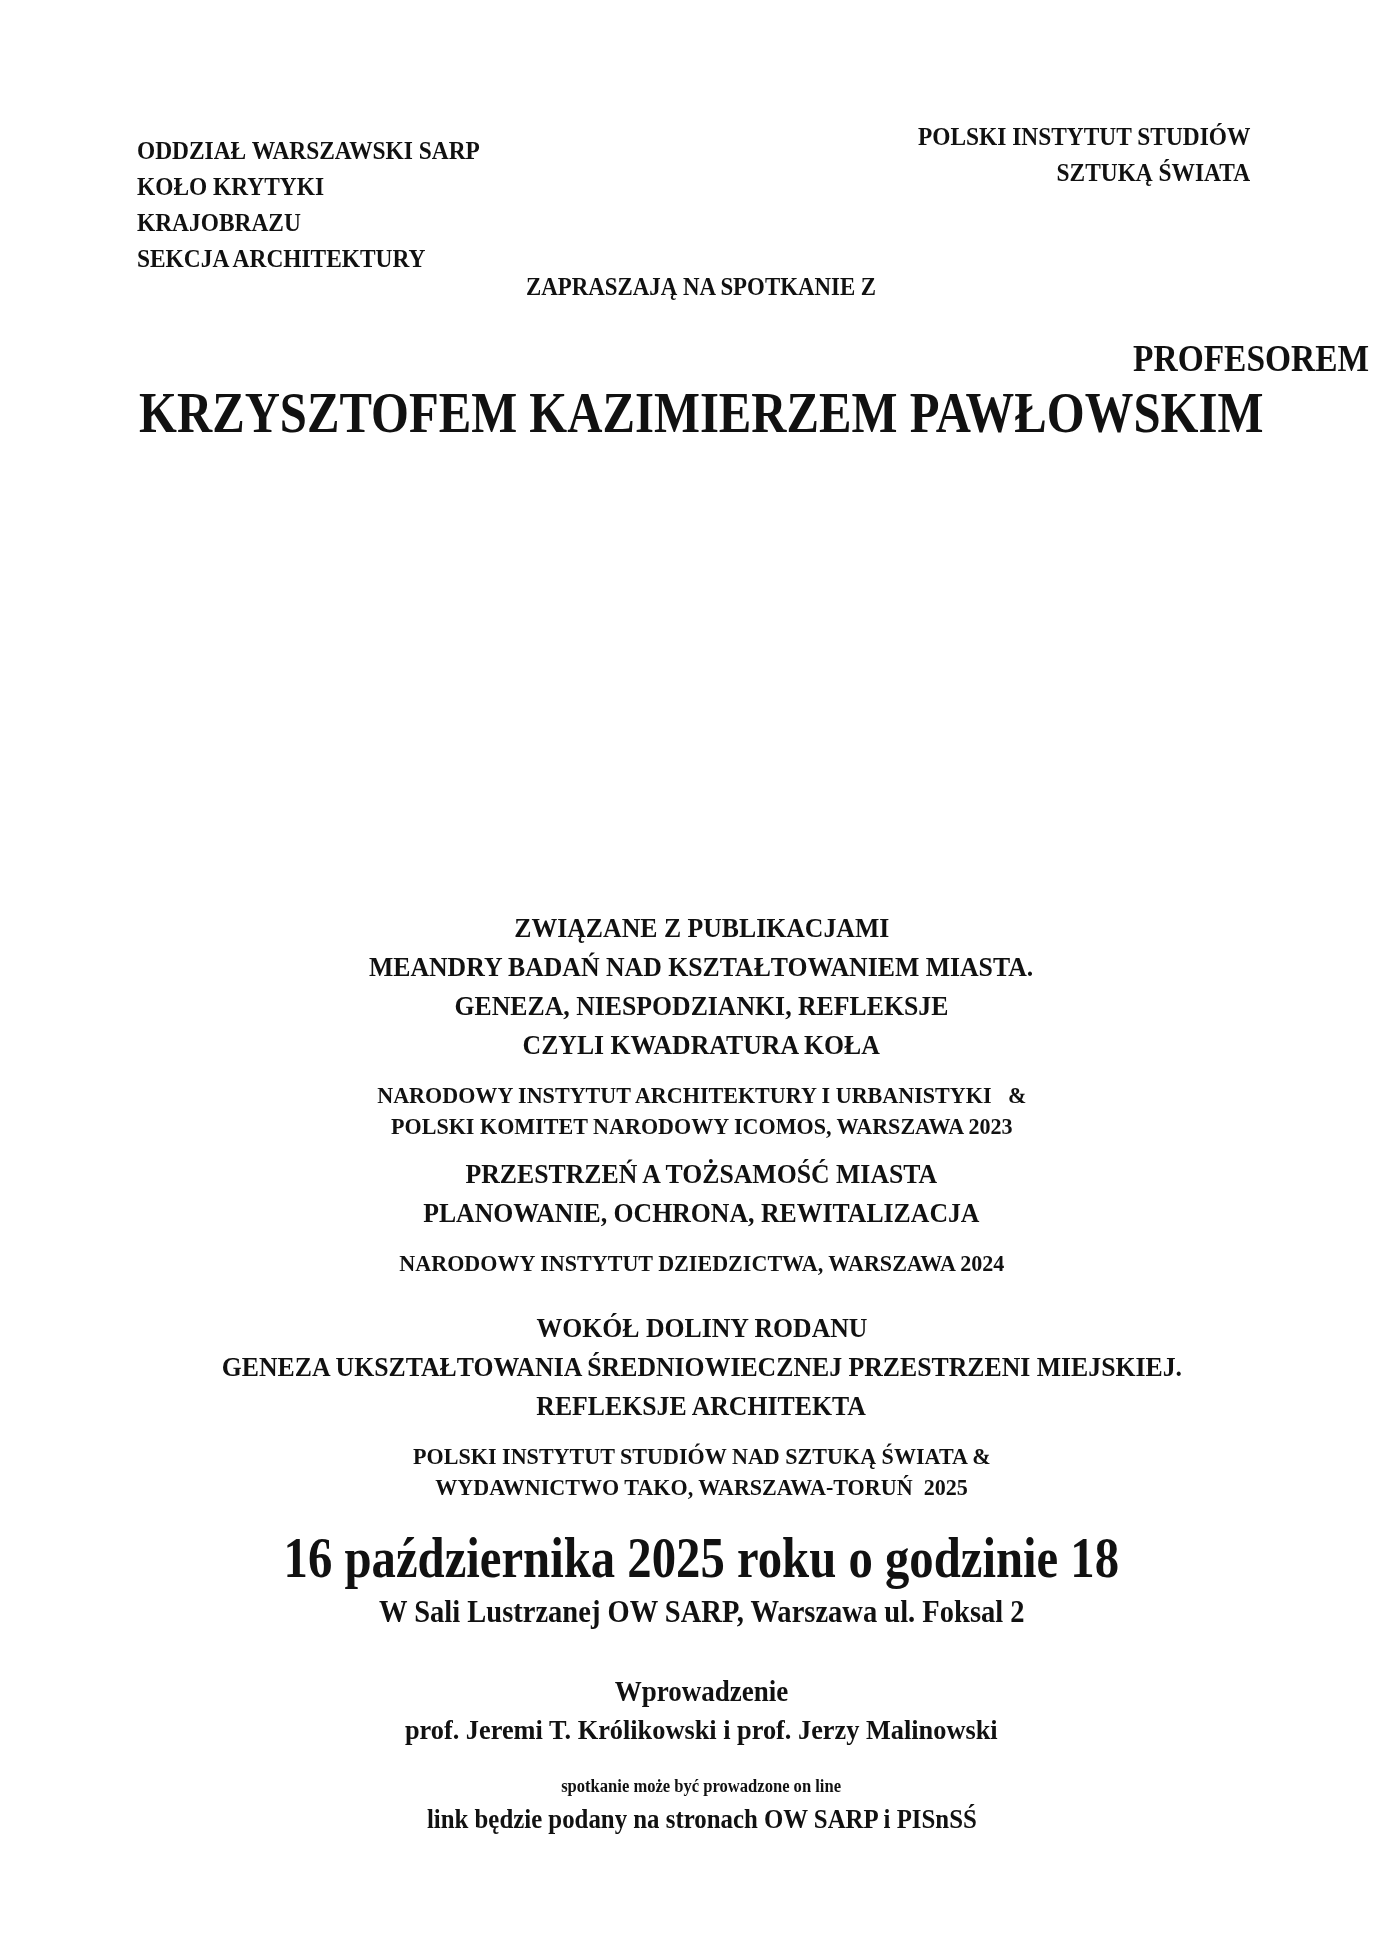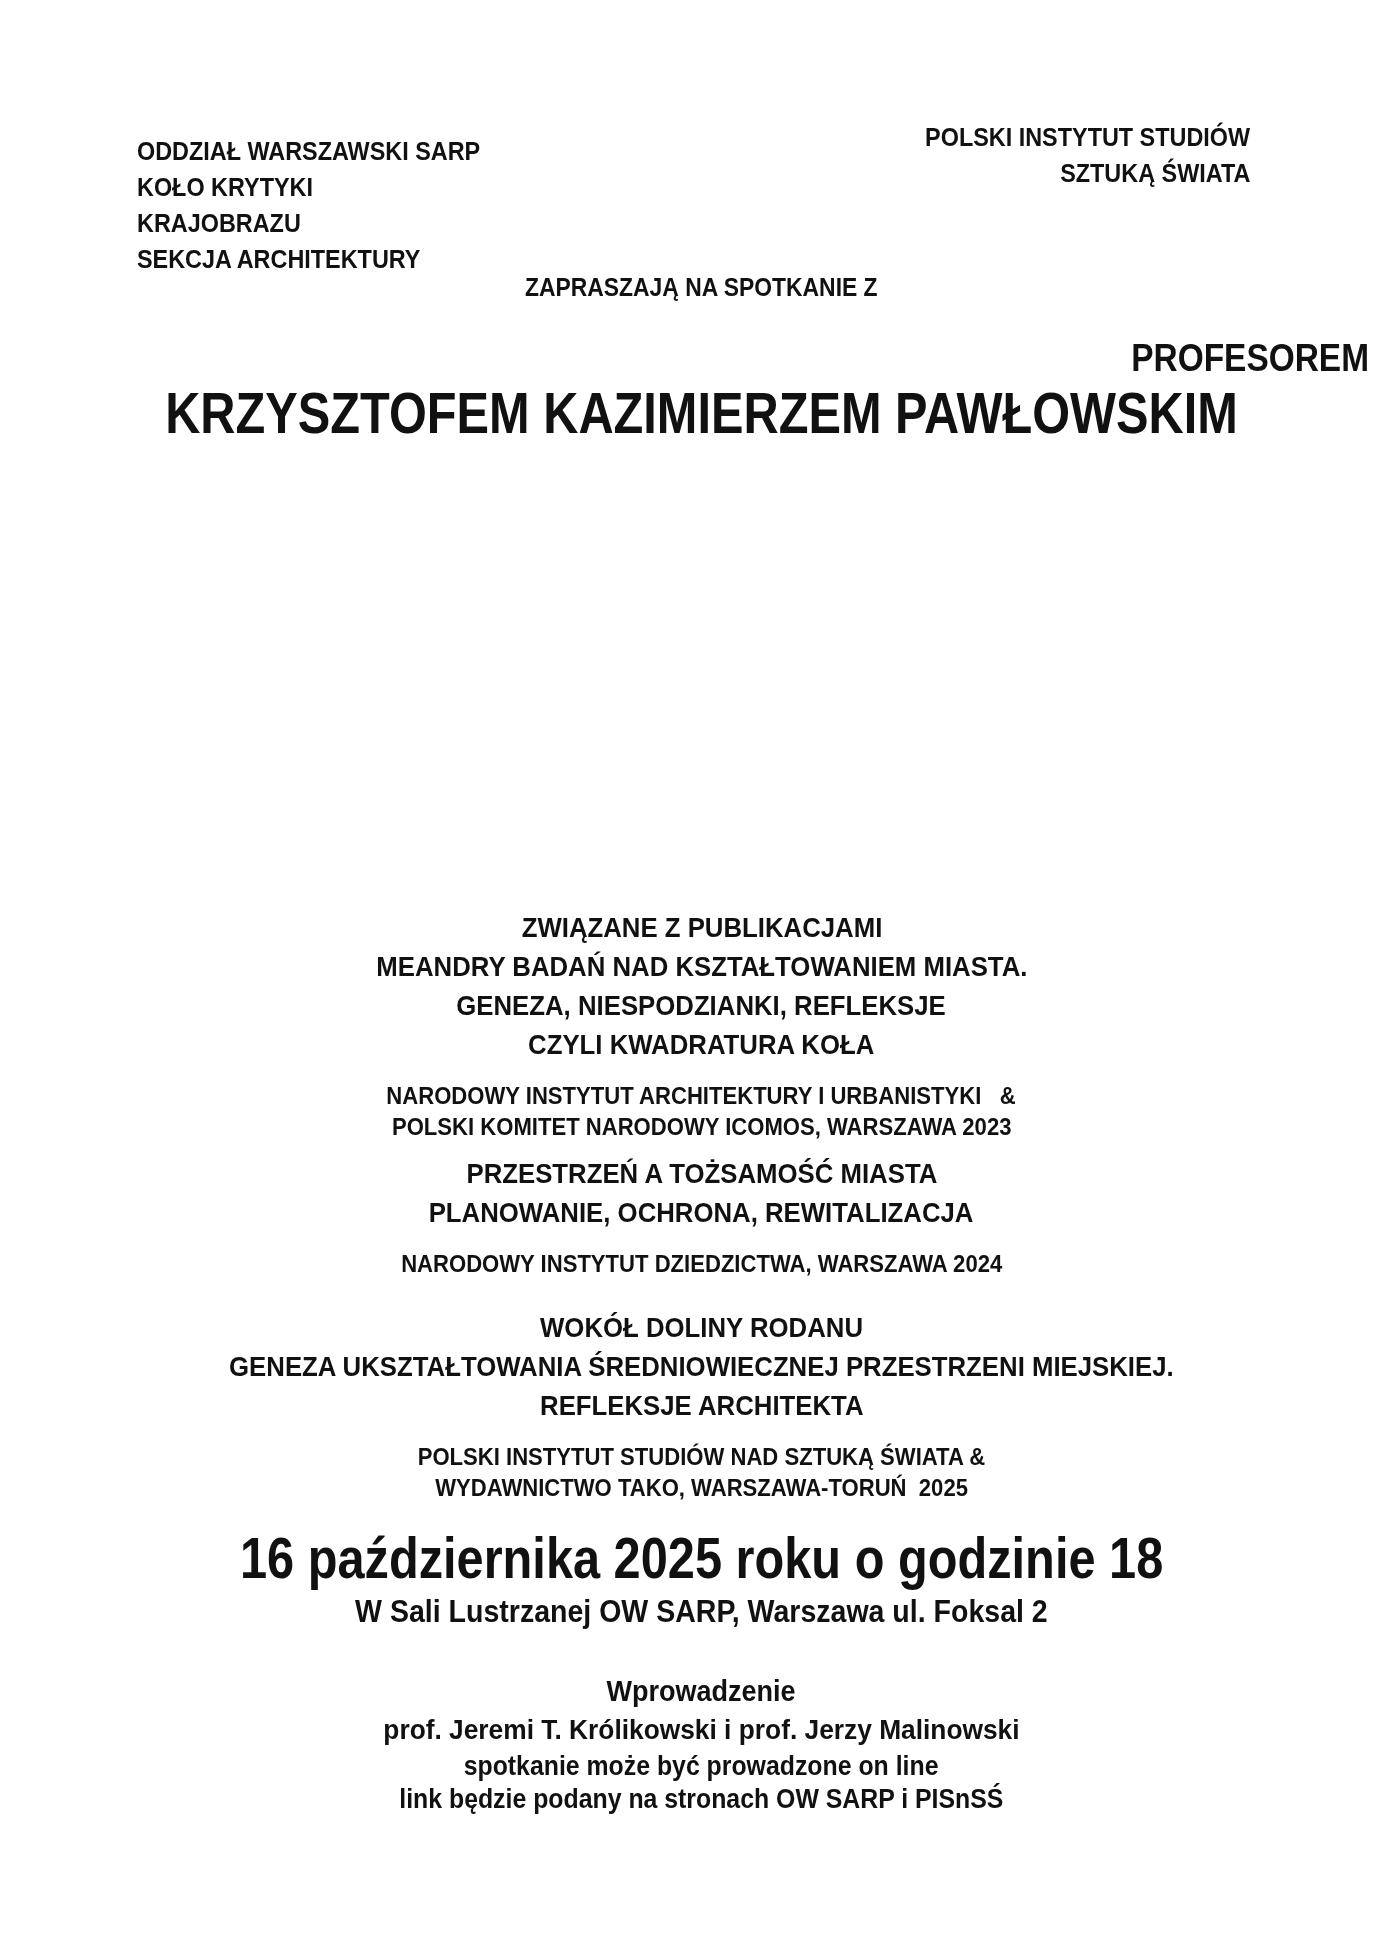--- a/index.html
+++ b/index.html
@@ -6,21 +6,21 @@
     margin: 0;
     padding: 0;
     background: #ffffff;
   }
   .page {
     position: relative;
     width: 1385px;
     height: 1958px;
     background: #ffffff;
     color: #111111;
-    font-family: Liberation Sans, sans-serif;
+    font-family: Liberation Serif, serif;
     font-weight: 700;
     overflow: hidden;
   }
   
   .cl {
     display: inline-block;
     white-space: pre;
     transform: scaleX(0.90);
     transform-origin: 50% 50%;
   }
@@ -67,21 +67,21 @@
   #pub1 { top: 908px; }
   #pub2 { top: 1154px; }
   #pub3 { top: 1308px; }
 
   #event-date    { top: 1526px; font-size: 58px; line-height: 64px; }
   #event-venue   { top: 1592px; font-size: 31px; line-height: 40px; }
 
   #footer        { top: 1671px; }
   #footer .f1    { font-size: 30px; line-height: 39px; }
   #footer .f2    { font-size: 28px; line-height: 40px; }
-  #footer .f3    { font-size: 27px; line-height: 33px; }
+  #footer .f3    { font-size: 18px; line-height: 33px; margin-top: 20px; }
   #footer .f4    { font-size: 27px; line-height: 33px; }
 </style>
 </head>
 <body>
 
 <div class="page">
 
   <div id="org-left">
     <div><span class="cl">ODDZIAŁ WARSZAWSKI SARP</span></div>
     <div><span class="cl">KOŁO KRYTYKI</span></div>

